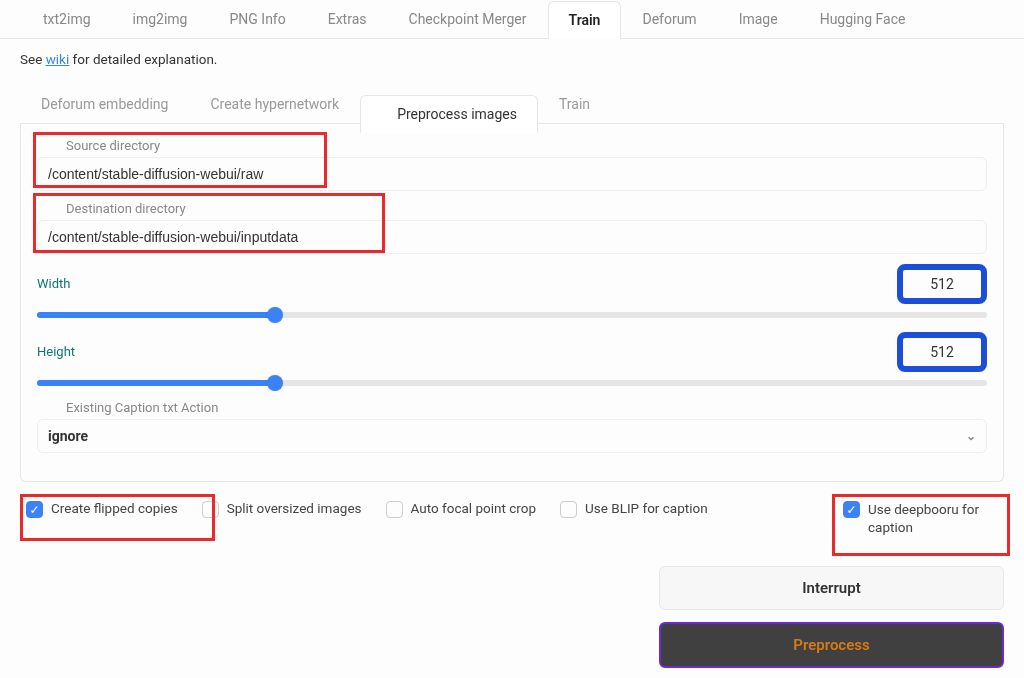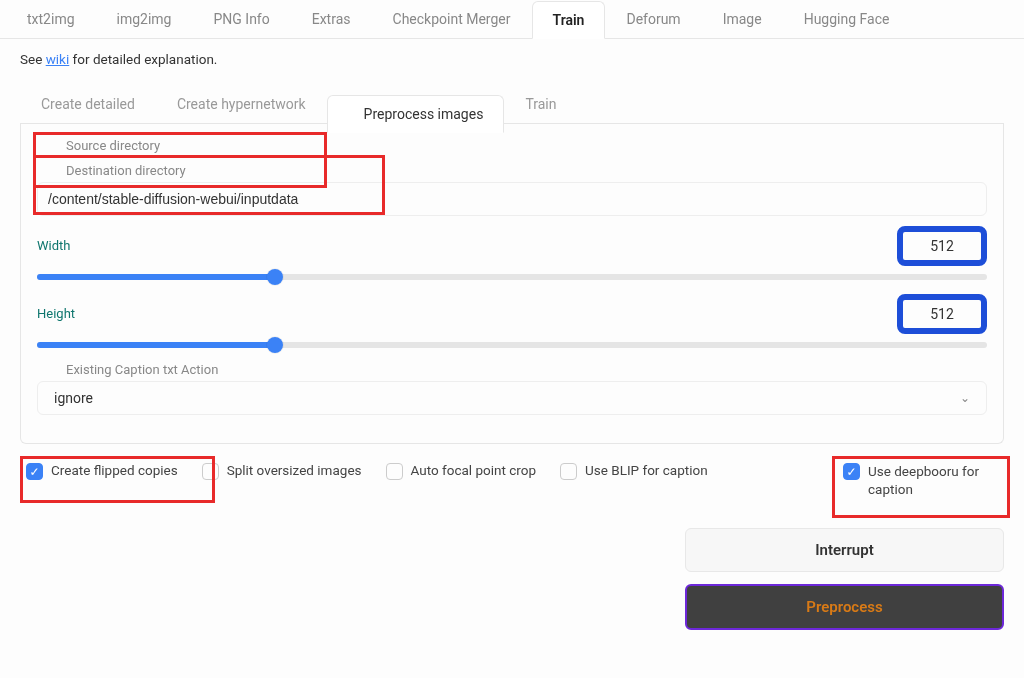--- a/index.html
+++ b/index.html
@@ -6,21 +6,21 @@
     body {
       font-family: -apple-system, BlinkMacSystemFont, "Segoe UI", Roboto, Arial, sans-serif;
       background: #fdfdfd;
       color: #444;
       font-size: 14px;
       padding: 0;
     }
     .main-tabs {
       display: flex;
       gap: 0;
-      padding: 0 6px;
+      padding: 0 22px;
       border-bottom: 1px solid #e6e6e6;
     }
     .main-tab {
       padding: 10px 20px;
       color: #888;
       cursor: pointer;
       border: 1px solid transparent;
     }
     .main-tab.active {
       color: #222;
@@ -139,29 +139,30 @@
       width: 16px;
       height: 16px;
       background: #3b82f6;
       border-radius: 50%;
       top: -5px;
       left: calc(25% - 8px);
       box-shadow: 0 0 0 1px rgba(0,0,0,0.05);
     }
     .select-input {
       width: 100%;
-      padding: 8px 16px;
+      padding: 8px 10px;
       border: 1px solid #eee;
       border-radius: 6px;
       font-size: 14px;
       color: #333;
       background: #fdfdfd;
       display: flex;
       justify-content: space-between;
       align-items: center;
+      font-weight: bold;
     }
     .chevron {
       color: #888;
       font-size: 12px;
     }
     .checkbox-row {
       display: flex;
       gap: 24px;
       padding: 18px 6px 8px 6px;
       align-items: flex-start;
@@ -206,21 +207,21 @@
       line-height: 1.35;
     }
     .button-col {
       margin-top: 22px;
       display: flex;
       flex-direction: column;
       align-items: flex-end;
       gap: 12px;
     }
     .btn {
-      width: 319px;
+      width: 345px;
       padding: 12px 12px;
       border-radius: 6px;
       font-size: 15px;
       text-align: center;
       cursor: pointer;
       font-weight: 600;
     }
     .btn-interrupt {
       background: #f7f7f7;
       border: 1px solid #e8e8e8;
@@ -247,31 +248,32 @@
   <div class="main-tab">Hugging Face</div>
 </div>
 
 <div class="content">
 
   <div class="wiki-note">
     <span>See </span><a class="wiki-link">wiki</a><span> for detailed explanation.</span>
   </div>
 
   <div class="sub-tabs">
-    <div class="sub-tab">Create detailed</div>
+    <div class="sub-tab">Deforum embedding</div>
     <div class="sub-tab">Create hypernetwork</div>
     <div class="sub-tab active">Preprocess images</div>
     <div class="sub-tab">Train</div>
   </div>
 
   <div class="form-area">
 
     <div class="field-group">
       <div class="red-box red-box-source"></div>
       <label class="field-label">Source directory</label>
+      <input class="text-input" value="/content/stable-diffusion-webui/raw" style="">
     </div>
 
     <div class="field-group">
       <div class="red-box red-box-dest"></div>
       <label class="field-label">Destination directory</label>
       <input class="text-input" value="/content/stable-diffusion-webui/inputdata" style="">
     </div>
 
     <div class="field-group">
       <div style="display:flex; justify-content:space-between; align-items:center;">

